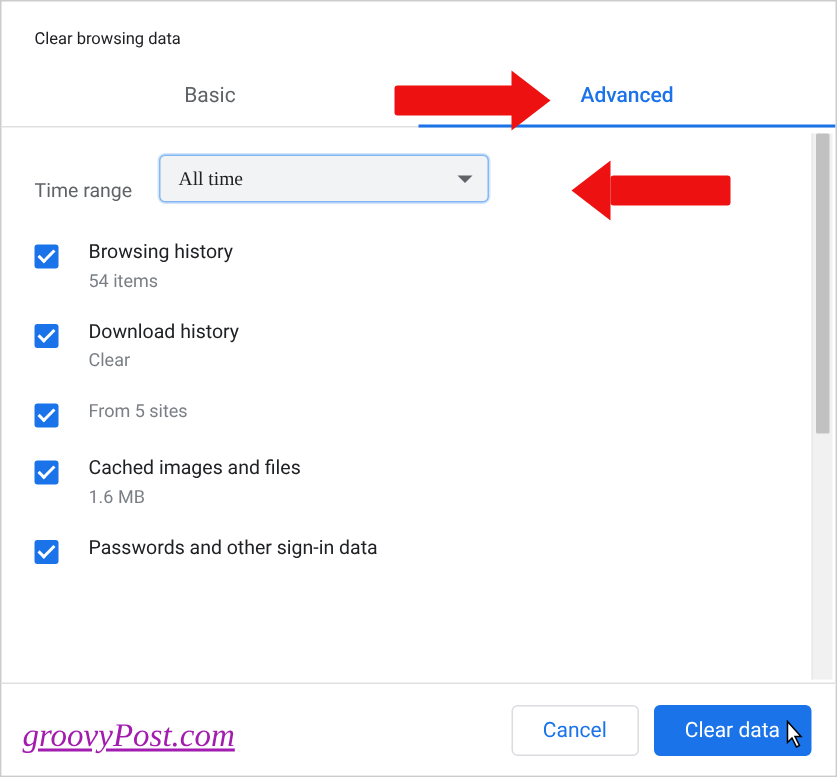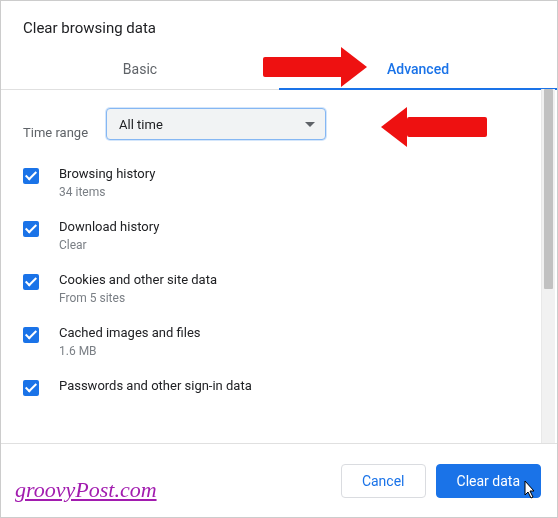--- a/index.html
+++ b/index.html
@@ -1,33 +1,33 @@
 <!DOCTYPE html>
 <html><head>
 <meta charset="utf-8">
 <style>
 * { box-sizing: border-box; margin: 0; padding: 0; }
 body { font-family: Roboto, Arial, sans-serif; font-size: 13px; color: #202124; background: #fff; width: 558px; height: 518px; position: relative; overflow: hidden; border: 1px solid #ccc; }
-.dialog-title { font-size: 15px; padding: 18px 22px 14px; color: #202124; }
+.dialog-title { font-size: 11px; padding: 18px 22px 14px; color: #202124; }
 .tabs { display: flex; border-bottom: 1px solid #e0e0e0; justify-content: flex-end; }
 .tab { flex: 1; text-align: center; padding: 10px 0 12px; font-size: 14px; color: #5f6368; cursor: pointer; position: relative; }
 .tab.active { color: #1a73e8; font-weight: 500; }
 .tab.active::after { content: ""; position: absolute; left: 0; right: 0; bottom: -1px; height: 2px; background: #1a73e8; }
 .content { position: relative; padding: 0 18px 0 22px; height: 340px; overflow-y: auto; }
 .time-row { display: flex; align-items: flex-end; padding: 18px 0 16px; }
 .time-label { color: #5f6368; font-size: 13px; margin-right: 18px; }
-.select { display: flex; align-items: center; justify-content: space-between; width: 220px; height: 32px; padding: 0 10px 0 12px; background: #f1f3f4; border: 1px solid #85b7f3; border-radius: 4px; font-size: 13px; color: #202124; cursor: pointer; box-shadow: 0 0 0 1px rgba(133,183,243,.35); }
+.select { display: flex; align-items: center; justify-content: space-between; width: 220px; height: 32px; padding: 0 10px 0 12px; background: #f1f3f4; border: 1px solid #85b7f3; border-radius: 4px; font-size: 13px; color: #202124; cursor: pointer; box-shadow: 0 0 0 1px rgba(133,183,243,.35); font-family: Liberation Serif, serif; }
 .select .caret { width: 0; height: 0; border-left: 5px solid transparent; border-right: 5px solid transparent; border-top: 5px solid #5f6368; }
 .item { display: flex; align-items: flex-start; padding: 10px 0; }
 .cb { width: 16px; height: 16px; margin-top: 2px; margin-right: 20px; background: #1a73e8; border-radius: 2px; position: relative; flex-shrink: 0; cursor: pointer; }
 .cb::after { content: ""; position: absolute; left: 5px; top: 1px; width: 4px; height: 9px; border: solid #fff; border-width: 0 2px 2px 0; transform: rotate(45deg); }
 .item-texts { display: flex; flex-direction: column; }
 .item-title { font-size: 13px; color: #202124; margin-bottom: 4px; }
 .item-sub { font-size: 12px; color: #7a7f85; }
-.footer { position: absolute; left: 0; right: 0; bottom: 0; height: 74px; border-top: 1px solid #e0e0e0; display: flex; align-items: center; justify-content: flex-end; padding: 0 16px; background: #fff; }
+.footer { position: absolute; left: 0; right: 0; bottom: 0; height: 62px; border-top: 1px solid #e0e0e0; display: flex; align-items: center; justify-content: flex-end; padding: 0 16px; background: #fff; }
 .btn { height: 34px; padding: 0 20px; border-radius: 4px; font-size: 14px; cursor: pointer; display: flex; align-items: center; margin-left: 10px; }
 .btn-cancel { background: #fff; color: #1a73e8; border: 1px solid #dadce0; }
 .btn-clear { background: #1a73e8; color: #fff; border: 1px solid #1a73e8; }
 .watermark { position: absolute; left: 14px; bottom: 14px; font-family: Georgia, 'Times New Roman', serif; font-style: italic; font-size: 22px; color: #a21caf; z-index: 20; pointer-events: none; text-decoration: underline; }
 .arrow { position: absolute; z-index: 30; pointer-events: none; }
 .arrow-head { width: 0; height: 0; position: absolute; }
 
 .arrow1 { left: 246px; top: 50px; }
 .arrow1 .shaft { width: 80px; height: 20px; background: #e11; border-radius: 2px; position: absolute; left: 16px; top: 6px; }
 .arrow1 .head { border-top: 20px solid transparent; border-bottom: 20px solid transparent; border-left: 26px solid #e11; left: 94px; top: -4px; }
@@ -59,36 +59,35 @@
     <div class="select">
       <span>All time</span>
       <span class="caret"></span>
     </div>
   </div>
 
   <div class="item">
     <div class="cb"></div>
     <div class="item-texts">
       <span class="item-title">Browsing history</span>
-      <span class="item-sub">34 items</span>
+      <span class="item-sub">54 items</span>
     </div>
   </div>
 
   <div class="item">
     <div class="cb"></div>
     <div class="item-texts">
       <span class="item-title">Download history</span>
       <span class="item-sub">Clear</span>
     </div>
   </div>
 
   <div class="item">
     <div class="cb"></div>
     <div class="item-texts">
-      <span class="item-title">Cookies and other site data</span>
       <span class="item-sub">From 5 sites</span>
     </div>
   </div>
 
   <div class="item">
     <div class="cb"></div>
     <div class="item-texts">
       <span class="item-title">Cached images and files</span>
       <span class="item-sub">1.6 MB</span>
     </div>

